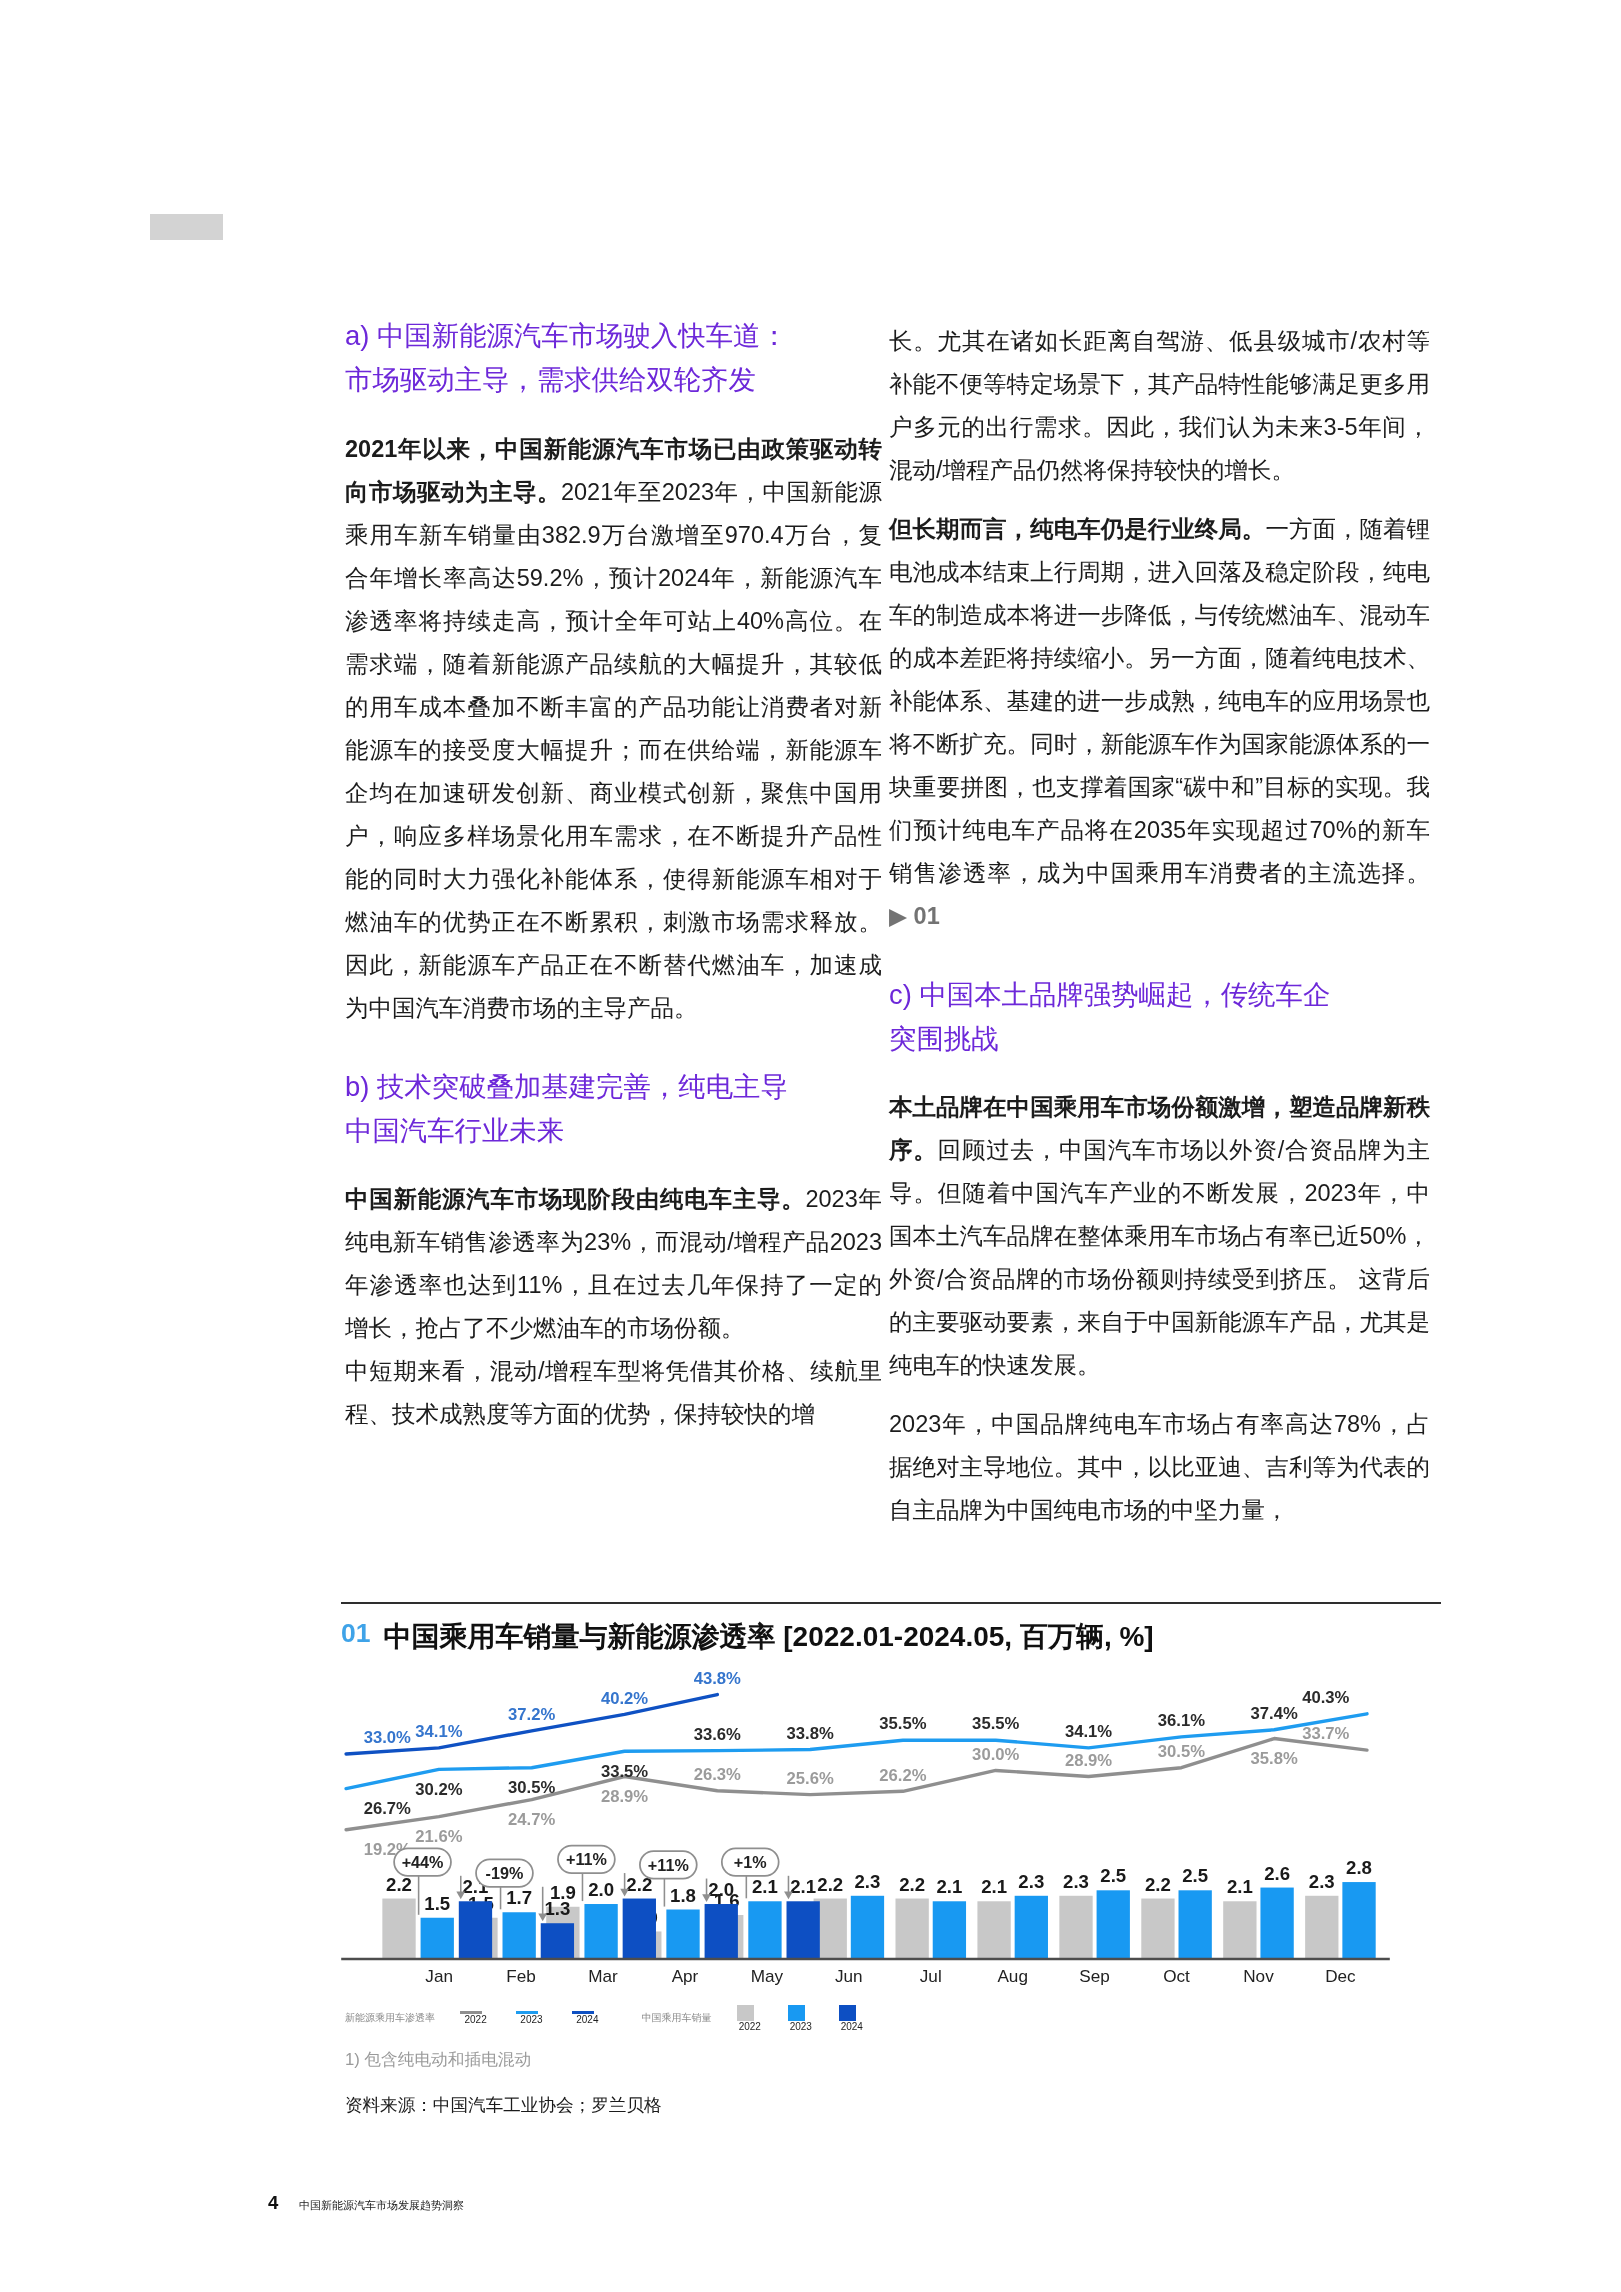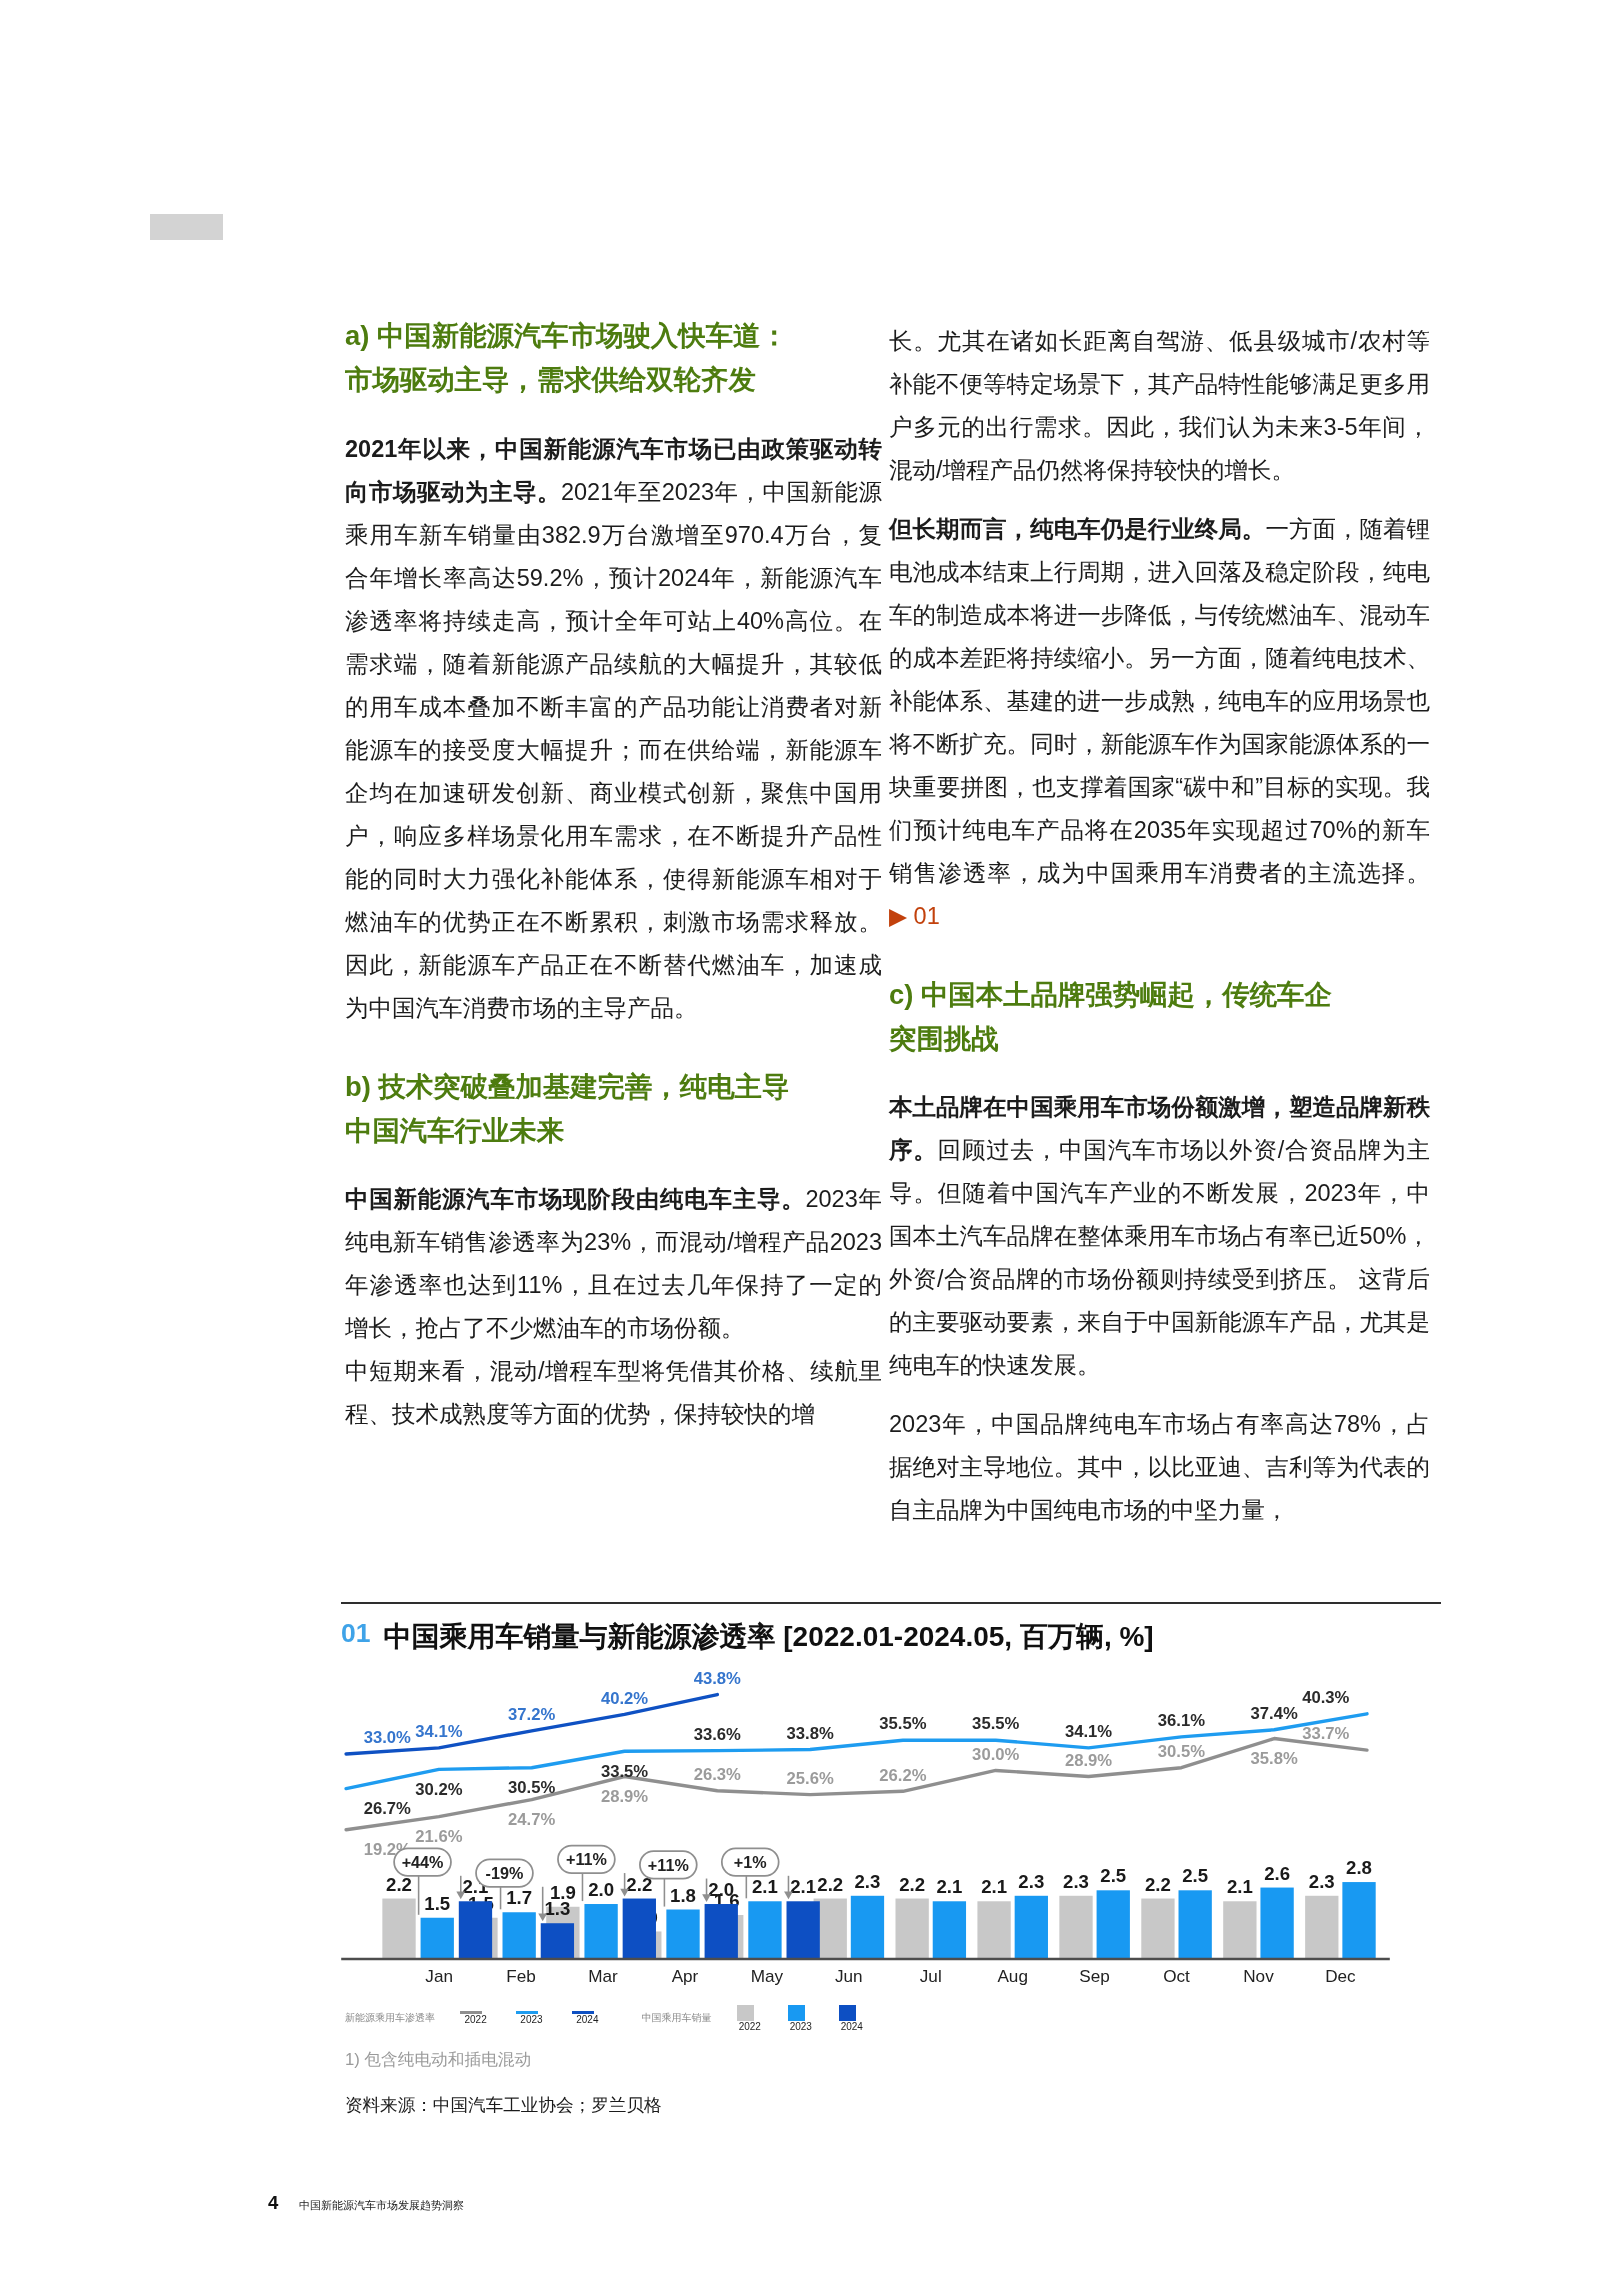--- a/index.html
+++ b/index.html
@@ -3,25 +3,25 @@
 <meta charset="utf-8">
 <style>
   html,body{margin:0;padding:0;background:#e8e8e8;}
   .page{position:relative;width:1621px;height:2293px;background:#ffffff;margin:0 auto;overflow:hidden;
         font-family:"Liberation Sans","DejaVu Sans",sans-serif;color:#1b1b1b;}
   .hd-bar{position:absolute;left:150px;top:214px;width:73px;height:25.5px;background:#d3d3d3;}
   .page-title{position:absolute;left:235px;top:200px;margin:0;font-size:29px;font-weight:800;color:#0f0f0f;letter-spacing:1px;}
   .col{position:absolute;width:537px;}
   .col-left{left:345px;top:314px;}
   .col-right{left:889px;top:320px;width:541px;}
-  h3.sec{margin:0 0 25.5px 0;color:#4d7c0f;font-size:27.4px;line-height:44px;font-weight:700;}
+  h3.sec{margin:0 0 25.5px 0;color:#6d28d9;font-size:27.4px;line-height:44px;font-weight:400;}
   h3.sec.mt{margin-top:35px;}
   .col p{margin:0 0 15.7px 0;font-size:23.5px;line-height:43px;text-align:justify;color:#1c1c1c;}
   .lead{font-weight:700;}
-  .figref{color:#c2410c;font-weight:400;white-space:nowrap;}
+  .figref{color:#737373;font-weight:700;white-space:nowrap;}
   
   .figure{position:absolute;left:341px;top:1602px;width:1100px;}
   .fig-rule{height:2px;background:#2e2e2e;}
   .fig-title-row{display:flex;align-items:flex-start;gap:13px;margin:13.7px 0 0 0;}
   .fig-num{color:#3fa3e8;font-size:26.5px;font-weight:800;}
   .fig-title{color:#101010;font-size:28px;font-weight:800;}
   #chart-svg{display:block;margin-top:3.9px;}
   .legend{display:flex;align-items:center;margin:2px 0 0 3.9px;font-size:10px;color:#1f1f1f;}
   .lg-cat{color:#8a8a8a;}
   .lg-item{display:flex;align-items:center;margin-left:25.5px;flex-direction:column;}

